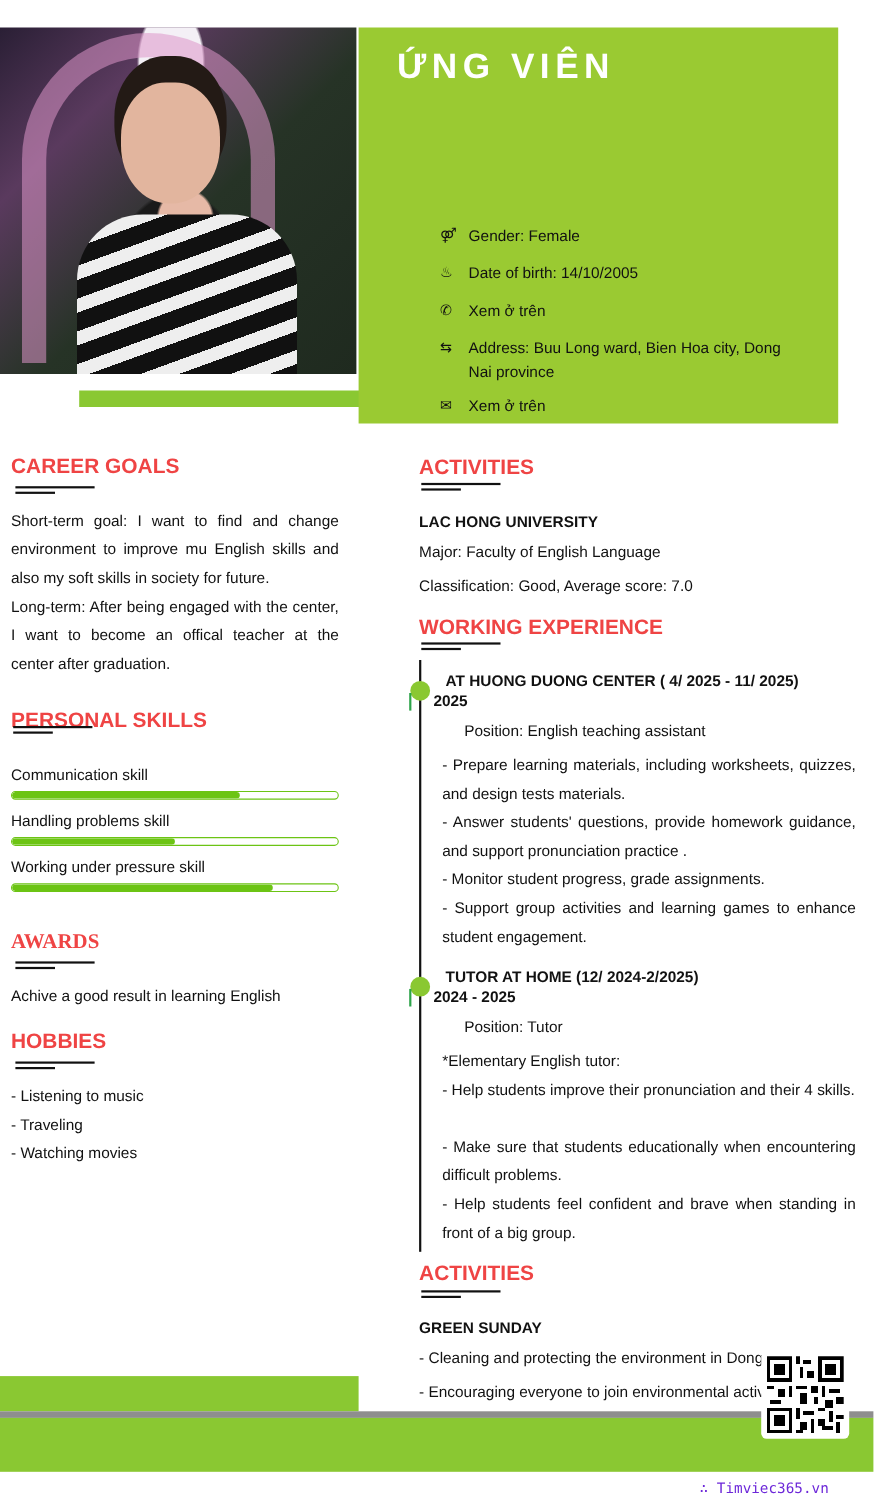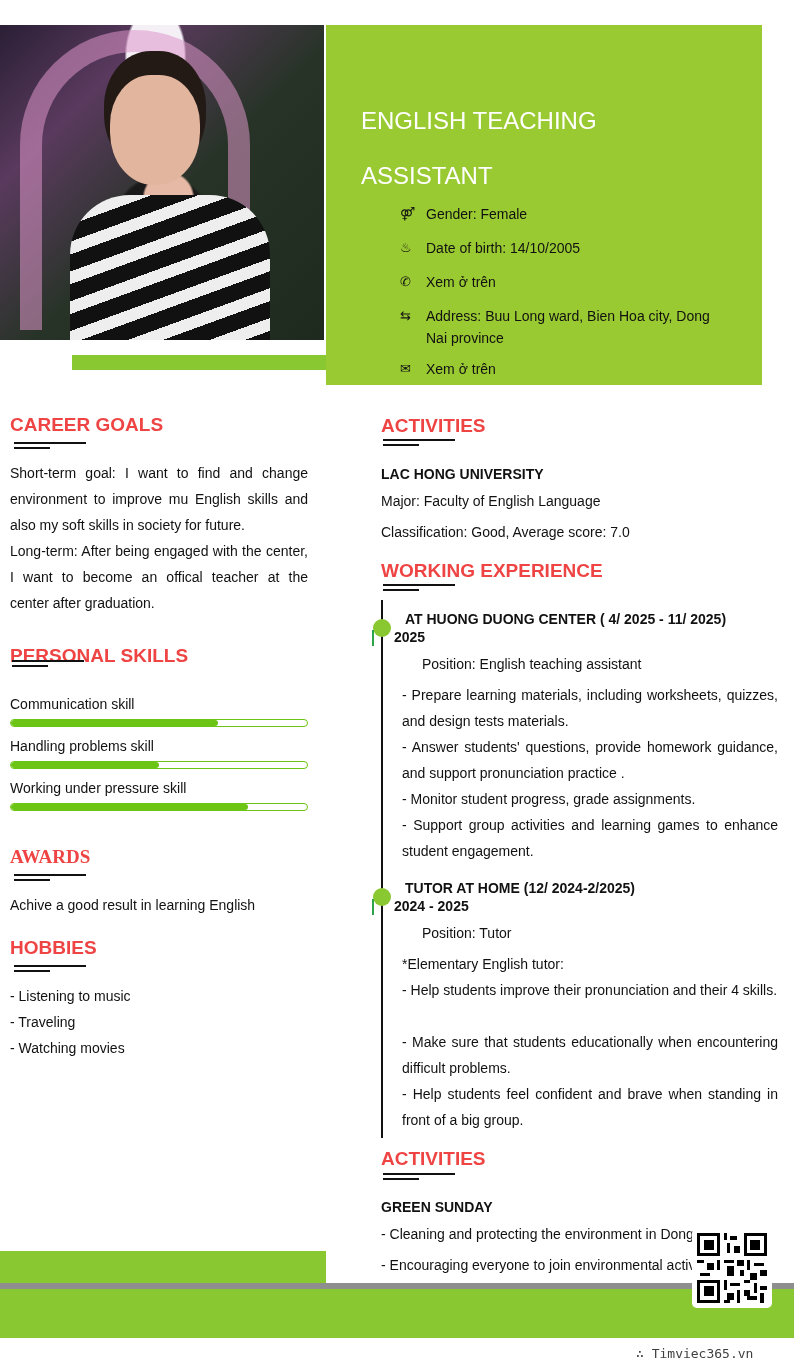--- a/index.html
+++ b/index.html
@@ -47,34 +47,34 @@
   .job-pos { position: absolute; left: 422px; font-size: 14px; }
   .job-desc { position: absolute; left: 402px; width: 376px; font-size: 14px; line-height: 26px; text-align: justify; }
 
   .bottom-left-green { position: absolute; left: 0; top: 1251px; width: 326px; height: 32px; background: #8ac832; }
   .bottom-gray { position: absolute; left: 0; top: 1283px; width: 794px; height: 6px; background: #8e8e8e; }
   .bottom-green { position: absolute; left: 0; top: 1289px; width: 794px; height: 49px; background: #8ac832; }
 
   .qr { position: absolute; left: 692px; top: 1228px; width: 80px; height: 80px; background: #fff; border-radius: 5px; padding: 5px; }
   .qr svg { width: 70px; height: 70px; display: block; }
 
-  .watermark { position: absolute; left: 636px; top: 1346px; font-family: "DejaVu Sans Mono", monospace; font-size: 13px; color: #404040; }
+  .watermark { position: absolute; left: 636px; top: 1346px; font-family: "DejaVu Sans Mono", monospace; font-size: 13px; color: #6d28d9; }
 </style>
 </head>
 <body>
 
 <div class="photo">
   <div class="arch"></div>
   <div class="shirt"></div>
   <div class="face"></div>
 </div>
 <div class="photo-bar"></div>
 
 <div class="header-box">
-  <div class="h-role">ENGLISH TEACHING ASSISTANT</div>
+  <div class="h-name">ỨNG VIÊN</div>
 
   <div class="contact" style="top:178px;">
     <span class="ic">⚤</span>
     <span class="tx">Gender: Female</span>
   </div>
   <div class="contact" style="top:212px;">
     <span class="ic">♨</span>
     <span class="tx">Date of birth: 14/10/2005</span>
   </div>
   <div class="contact" style="top:246px;">

